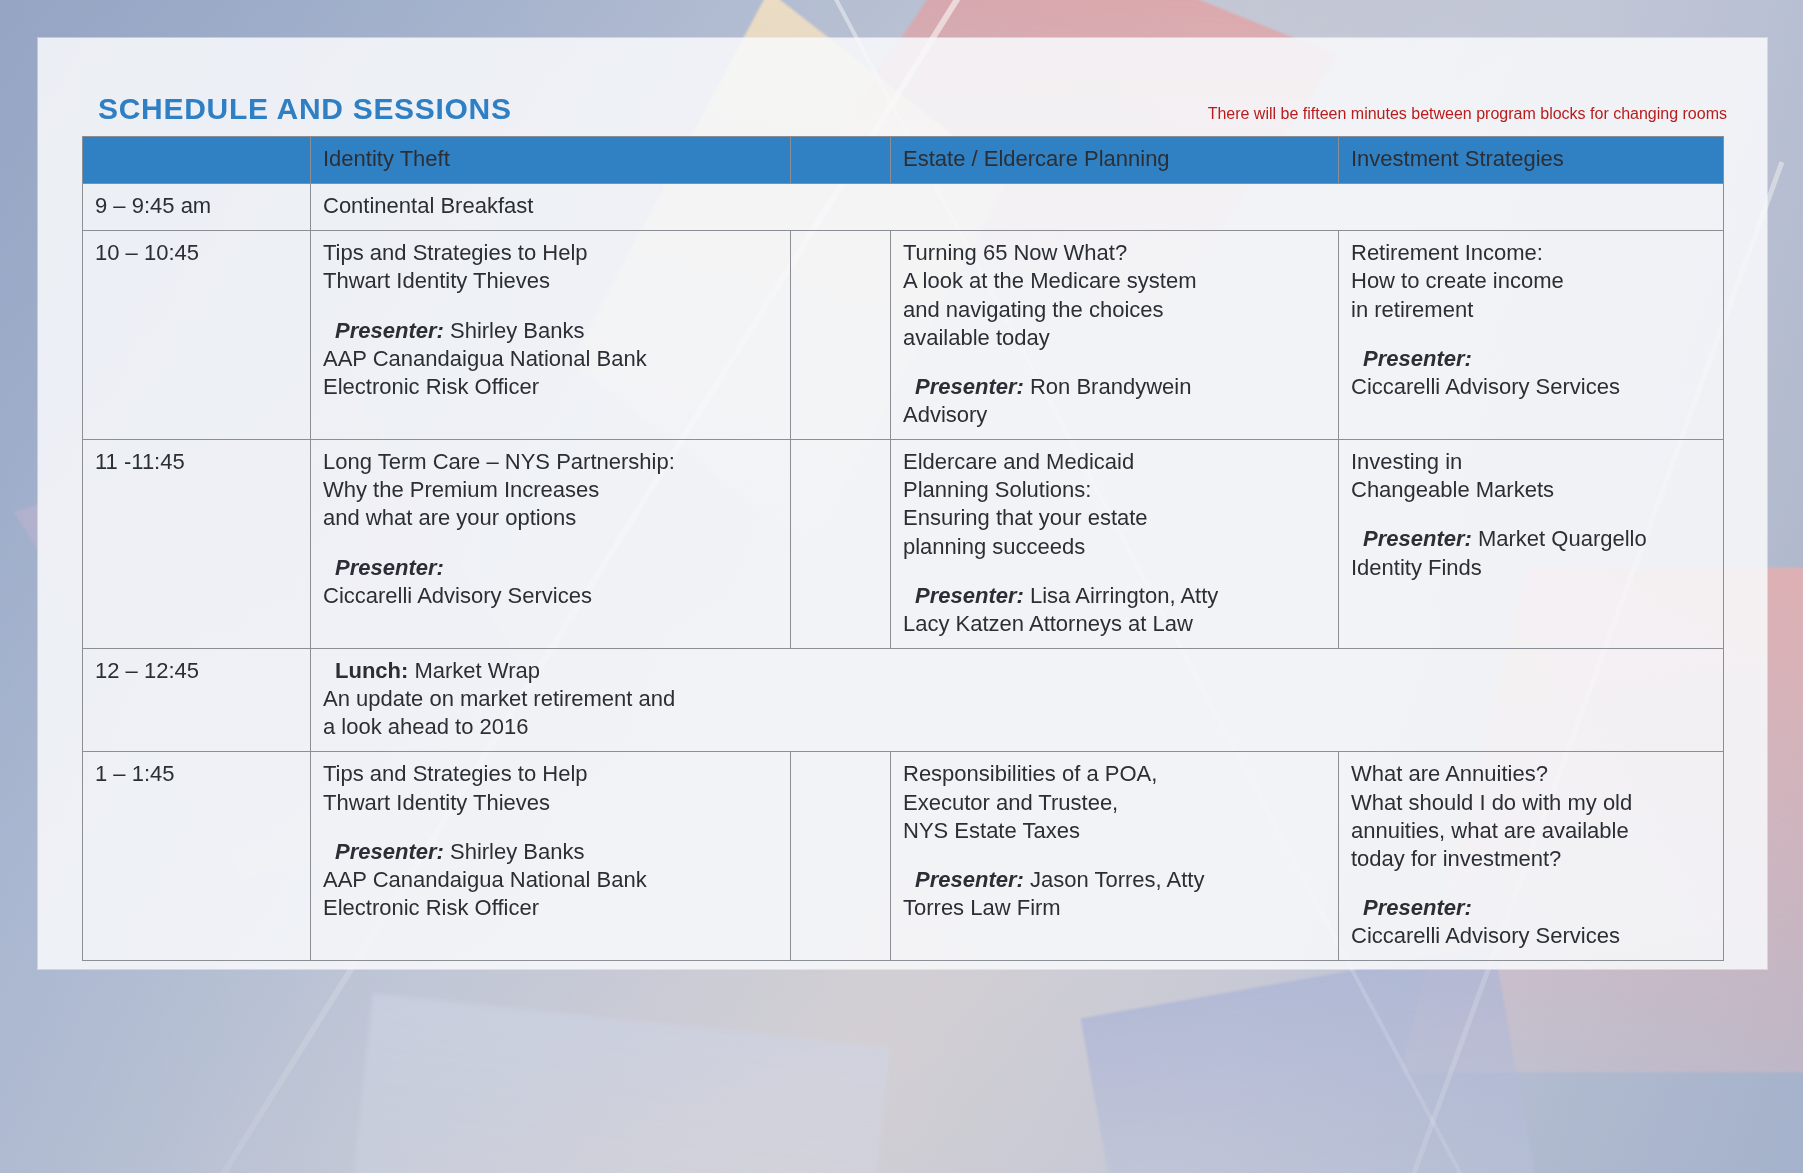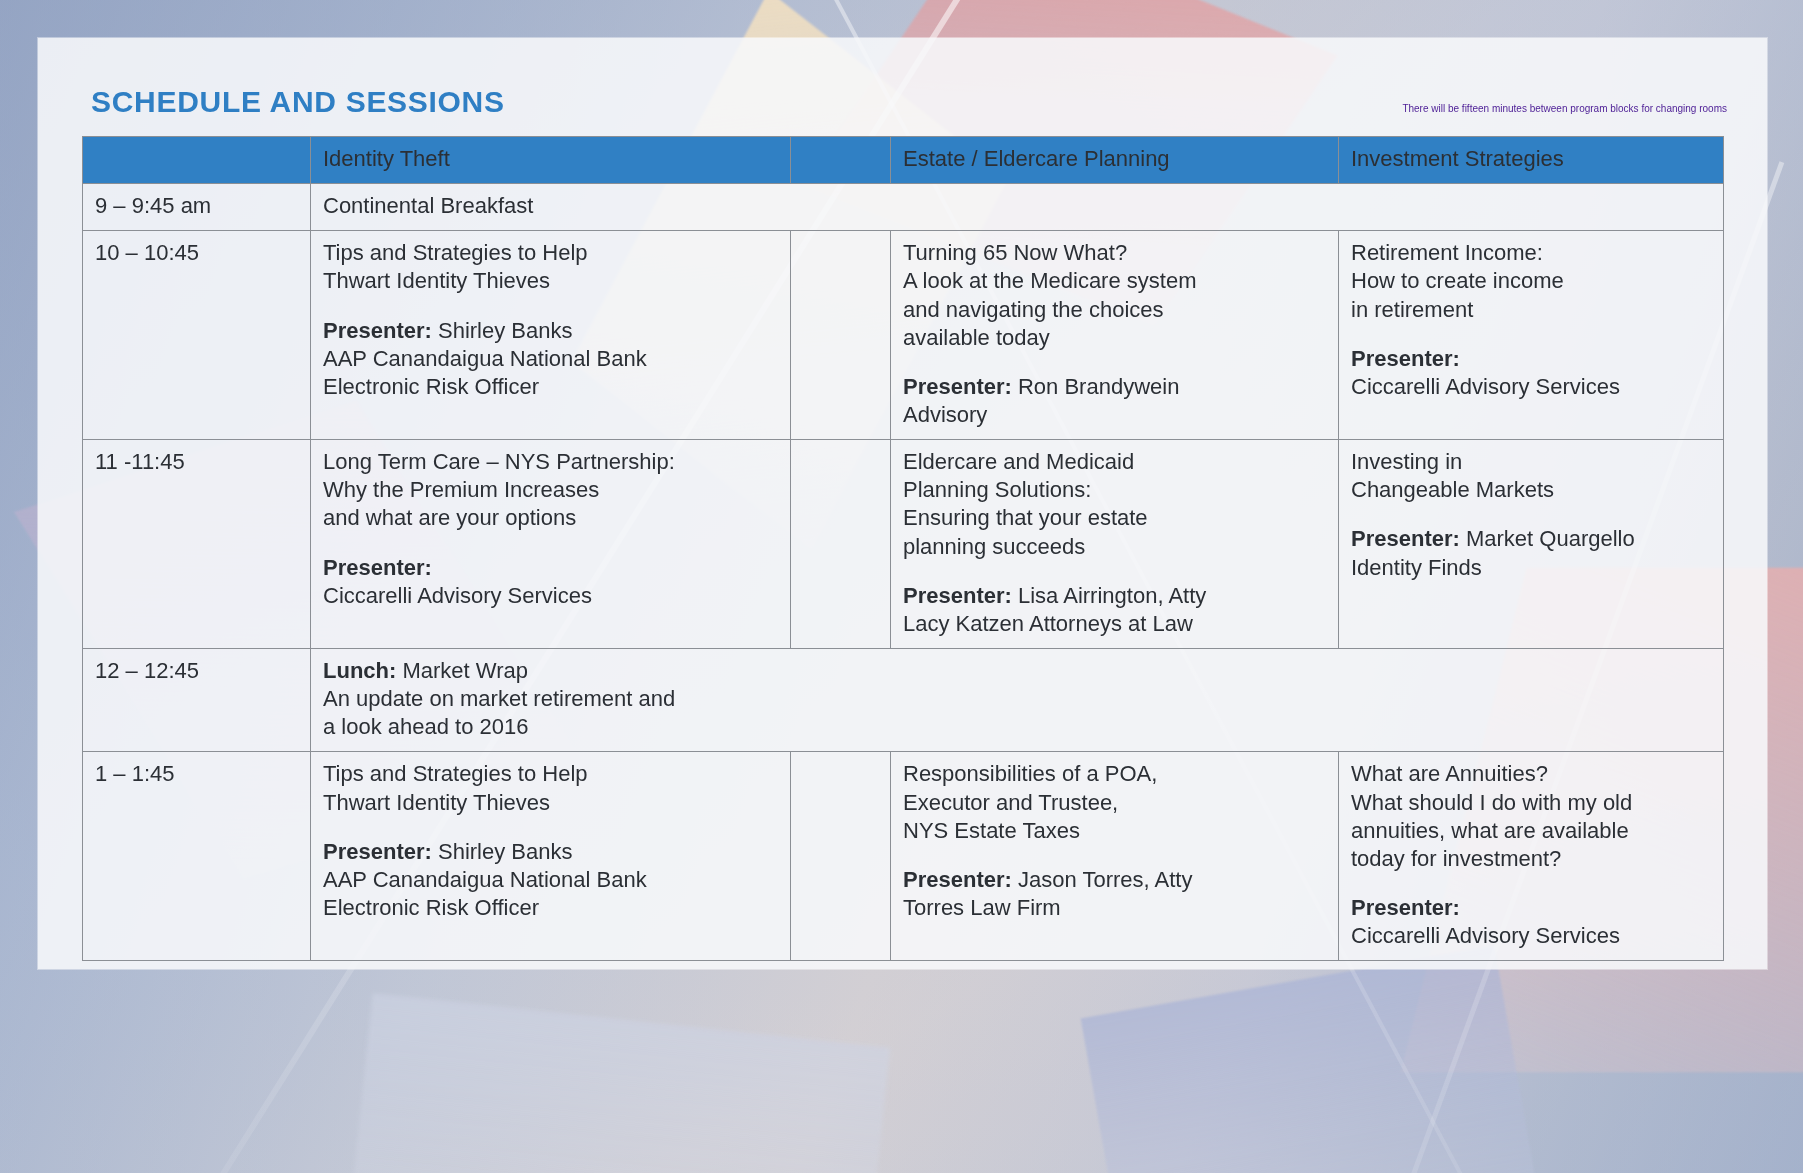--- a/index.html
+++ b/index.html
@@ -94,25 +94,25 @@
     right: 40px;
     display: flex;
     align-items: baseline;
     justify-content: space-between;
   }
   #page-title {
     color: #2f7fc4;
     font-size: 30px;
     font-weight: bold;
     letter-spacing: 0.7px;
-    margin: 9px;
+    margin: 16px;
   }
   #schedule-note {
-    color: #4c1d95;
-    font-size: 10px;
+    color: #b91c1c;
+    font-size: 16px;
     white-space: nowrap;
   }
 
   
   #schedule-table {
     position: absolute;
     left: 44px;
     top: 98px;
     width: 1641px;
     border-collapse: collapse;
@@ -146,22 +146,22 @@
     color: #ffffff;
     font-weight: bold;
     font-size: 22px;
     border-color: #3080c4;
     padding-top: 7px;
     padding-bottom: 8px;
     margin-left: 24px;
   }
   thead th.head-blank { background: #3080c4; }
 
-  .presenter-label { font-weight: bold; }
-  .lunch-label { font-weight: bold; }
+  .presenter-label { font-style: italic; font-weight: bold; margin-left: 12px; }
+  .lunch-label { font-weight: bold; margin-left: 12px; }
   .blank-line { display: block; height: 0.95em; }
   .session-cell { padding-top: 10px; padding-bottom: 14px; }
   .time-mid { padding-top: 34px; }
 </style>
 </head>
 <body>
 
 <div id="bg-photo">
   <div class="bg-shape" id="bg-flag-red-top"></div>
   <div class="bg-shape" id="bg-flag-cream"></div>

